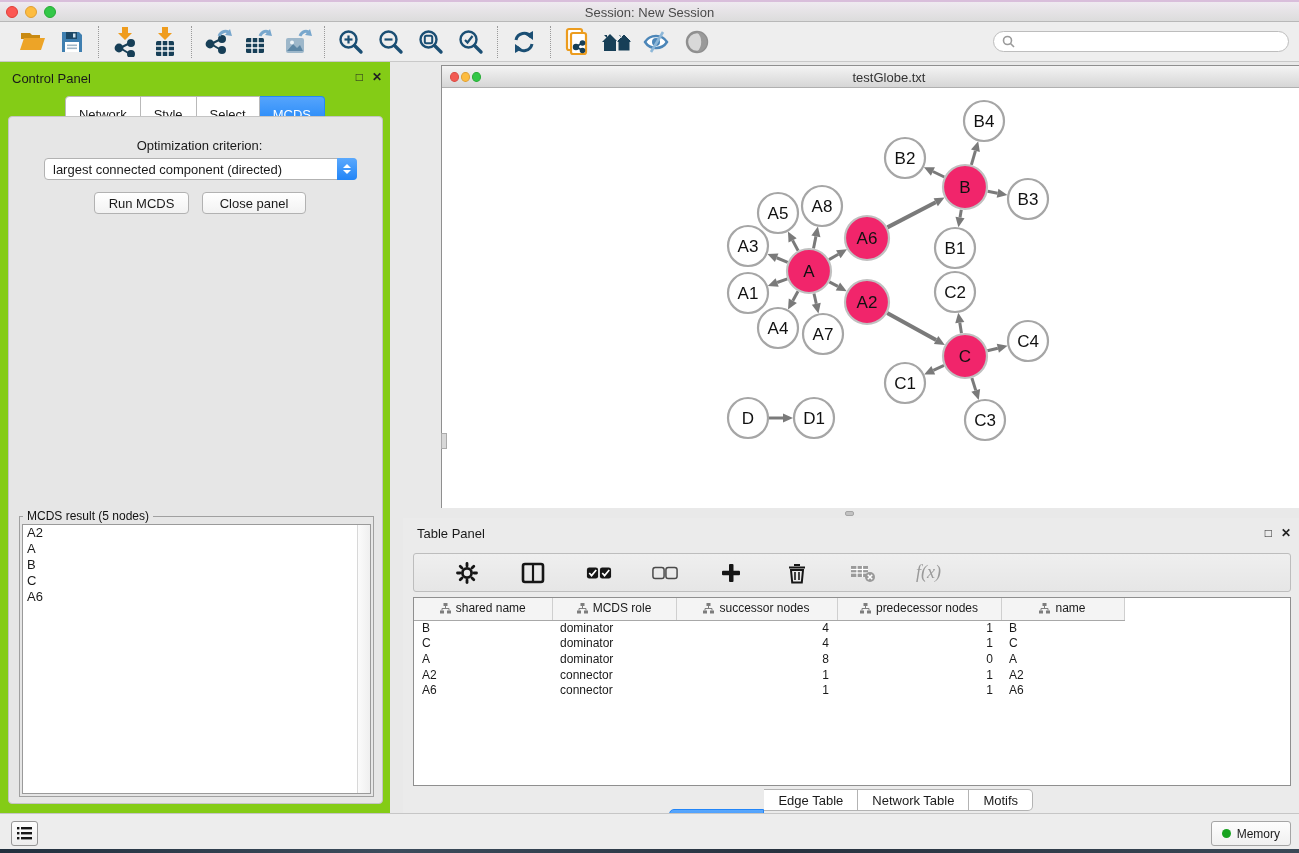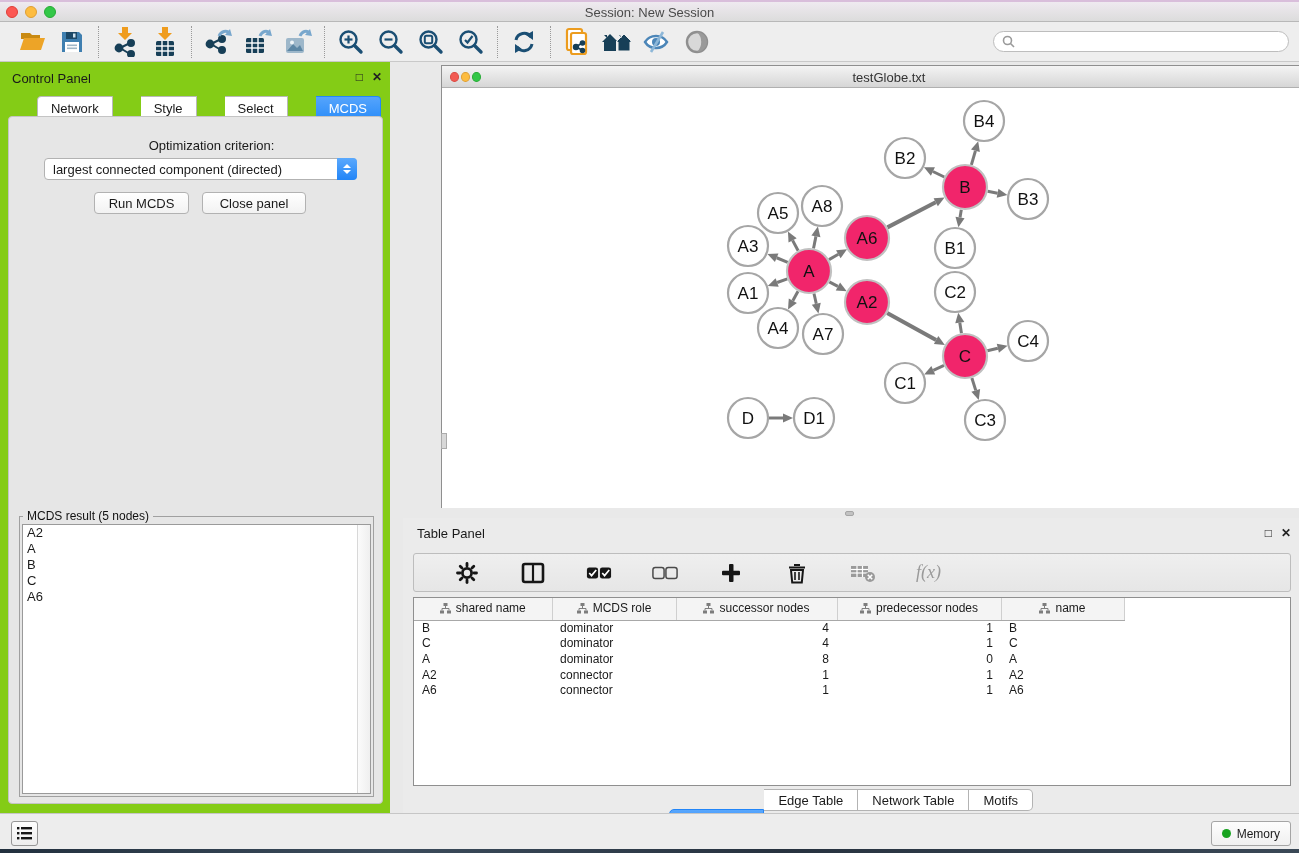--- a/index.html
+++ b/index.html
@@ -24,28 +24,28 @@
   .search-box { margin-left:auto; width:296px; height:21px; background:#fff; border:1px solid #bdbdbd;
     border-radius:11px; display:flex; align-items:center; padding:0 8px; gap:5px; }
   .search-box input { border:none; outline:none; flex:1; font-size:12px; font-family:"Liberation Sans",sans-serif; background:transparent; }
 
   
   .control-panel { position:absolute; left:0; top:62px; width:390px; height:751px; background:#84cc16; }
   .cp-header { position:absolute; left:12px; top:9px; font-size:13px; color:#1a1a1a; }
   .panel-winbtns { position:absolute; right:8px; top:8px; display:flex; gap:9px; font-size:12px; color:#222; font-weight:bold; }
   .panel-winbtns span { cursor:default; }
   .ctabs { position:absolute; left:0; top:34px; width:100%; display:flex; justify-content:center; }
-  .ctab { height:29px; padding:4px 13px 0; background:#fff; border:1px solid #b9b9b9; border-left:none;
-    font-size:13px; text-align:center;margin-left:28px; }
+  .ctab { height:29px; padding:10px 13px 0; background:#fff; border:1px solid #b9b9b9; border-left:none;
+    font-size:13px; text-align:center; }
   .ctab:first-child { border-left:1px solid #b9b9b9; border-radius:4px 0 0 4px; }
   .ctab:last-child { border-radius:0 4px 4px 0; }
   .ctab.sel { background:linear-gradient(#55a4fc,#2388f8); border-color:#2388f8; color:#fff; }
   .cp-content { position:absolute; left:8px; top:54px; width:375px; height:688px;
     background:#e6e6e6; border:1px solid #c4c4c4; border-radius:4px; }
-  .opt-label { position:absolute; left:16px; width:100%; top:21px; text-align:center; font-size:13px; }
+  .opt-label { position:absolute; left:4px; width:100%; top:21px; text-align:center; font-size:13px; }
   .criterion { position:absolute; left:35px; top:41px; width:313px; height:22px; background:#fff;
     border:1px solid #b2b2b2; border-radius:4px; display:flex; align-items:center; }
   .criterion .val { flex:1; padding-left:8px; font-size:13px; white-space:nowrap; overflow:hidden; }
   .criterion .stepper { width:20px; height:22px; margin:-1px -1px 0 0; background:linear-gradient(#5ba9fd,#2285f7);
     border-radius:0 4px 4px 0; display:flex; flex-direction:column; align-items:center; justify-content:center; gap:2px; }
   .criterion .stepper i { width:0; height:0; border-left:4px solid transparent; border-right:4px solid transparent; }
   .criterion .stepper i.up { border-bottom:4px solid #fff; }
   .criterion .stepper i.dn { border-top:4px solid #fff; }
   .cp-btn { position:absolute; top:75px; height:22px; background:linear-gradient(#ffffff,#f2f2f2);
     border:1px solid #b2b2b2; border-radius:4px; font-size:13px; font-family:"Liberation Sans",sans-serif;

